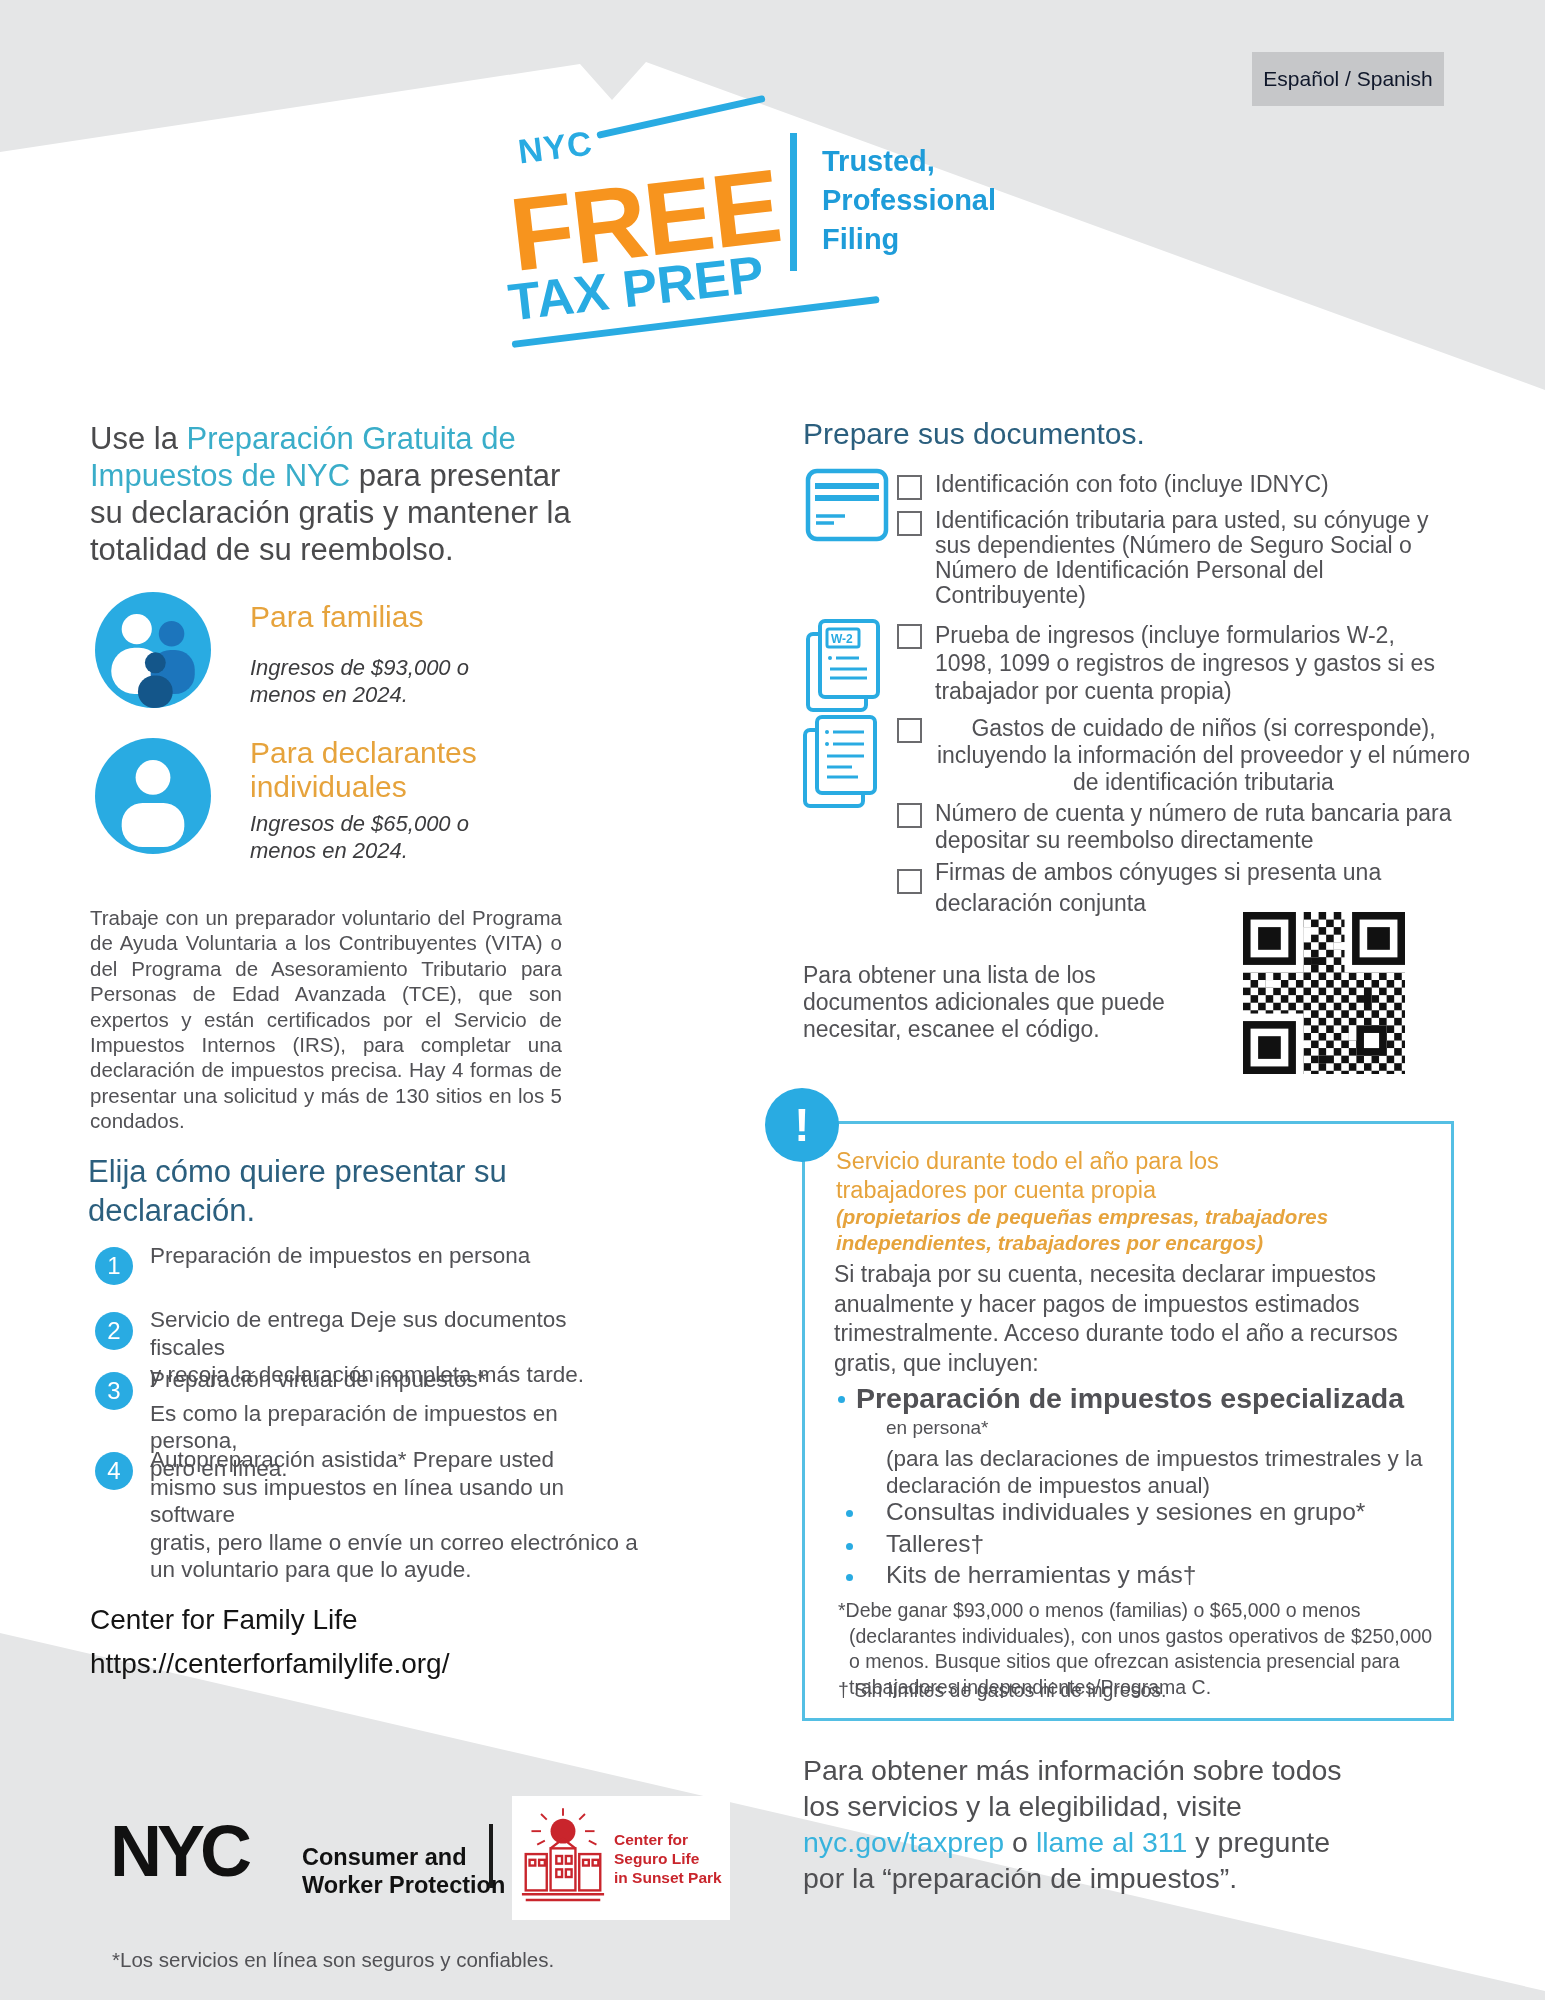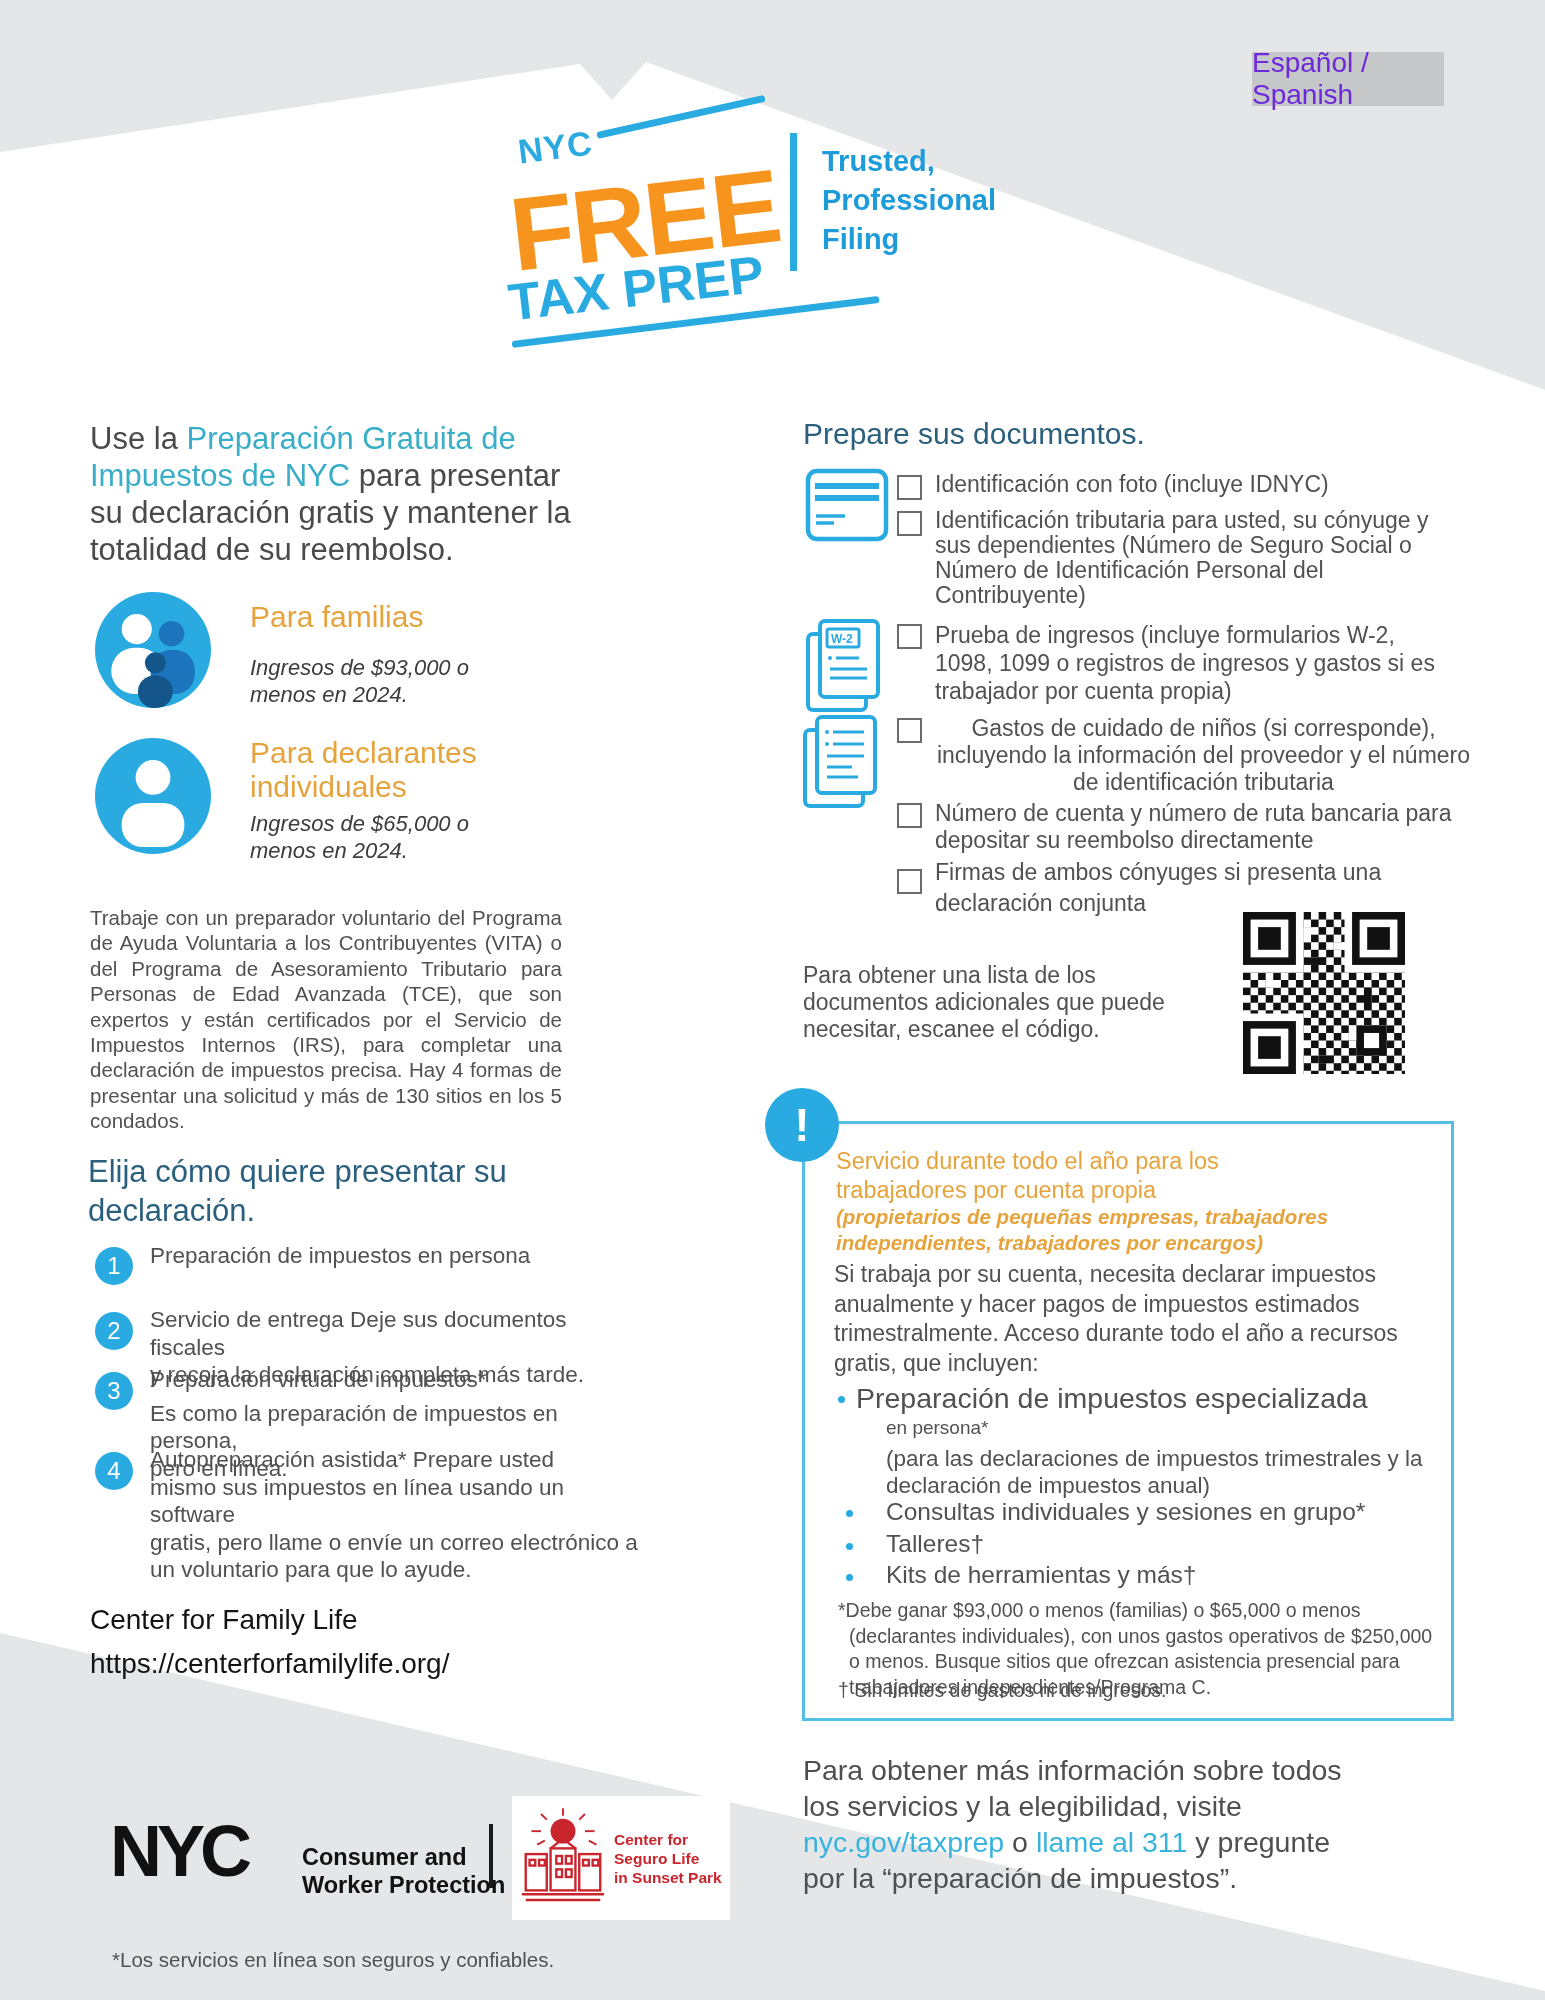--- a/index.html
+++ b/index.html
@@ -12,22 +12,22 @@
   .abs{position:absolute;}
   .bg-top{
     position:absolute;left:0;top:0;width:1545px;height:400px;background:#e5e6e7;
     clip-path:polygon(0 0,1545px 0,1545px 390px,646px 62px,612px 100px,580px 64px,0 152px);
   }
   .bg-bottom{
     position:absolute;left:0;top:1600px;width:1545px;height:400px;background:#e5e6e7;
     clip-path:polygon(0 33px,1545px 391px,1545px 400px,0 400px);
   }
   .lang-badge{
-    left:1252px;top:52px;width:192px;height:54px;background:#c6c7c9;color:#6d28d9;
-    display:flex;align-items:center;justify-content:center;font-size:28px;
+    left:1252px;top:52px;width:192px;height:54px;background:#c6c7c9;color:#0f172a;
+    display:flex;align-items:center;justify-content:center;font-size:21px;
   }
   .logo-line{background:#29abe2;height:7px;border-radius:3px;}
   .logo-nyc{color:#29abe2;font-weight:bold;font-size:34px;transform:rotate(-7deg);letter-spacing:1px;}
   .logo-free{color:#f7941e;font-weight:bold;font-size:104px;letter-spacing:-2px;transform:rotate(-6.5deg);line-height:1;}
   .logo-taxprep{color:#29abe2;font-weight:bold;font-size:52px;letter-spacing:0px;transform:rotate(-6.5deg);line-height:1;}
   .logo-bar{background:#29abe2;width:7px;height:138px;}
   .tagline{color:#1e9cd9;font-weight:bold;font-size:29px;line-height:39px;}
   .intro{font-size:31px;line-height:37px;color:#4a4a4c;width:492px;}
   .intro .hl{color:#3aadc9;}
   .aud-title{color:#e6a33c;font-size:30px;line-height:34px;}
@@ -42,21 +42,21 @@
   .checkbox{width:21px;height:21px;border:2.5px solid #6b6b6e;background:transparent;flex:0 0 auto;margin-top:3px;}
   .doc-text{font-size:23px;line-height:25px;color:#515155;margin-left:13px;}
   .qr-note{font-size:23px;line-height:27px;color:#515155;width:392px;}
   .info-box{border:3px solid #54bfe4;background:#ffffff;}
   .alert-circle{width:74px;height:74px;border-radius:50%;background:#29abe2;color:#fff;
     display:flex;align-items:center;justify-content:center;font-size:46px;font-weight:bold;}
   .yr-title{color:#e6a33c;font-size:23.5px;line-height:28.5px;width:430px;}
   .yr-subtitle{color:#e6a33c;font-size:20.5px;line-height:25.5px;font-style:italic;font-weight:bold;width:520px;}
   .yr-body{color:#515155;font-size:23px;line-height:29.5px;width:600px;}
   .dot{width:7px;height:7px;border-radius:50%;background:#29abe2;}
-  .yr-b1{color:#515155;font-size:28.5px;}
+  .yr-b1{color:#515155;font-size:28.5px;font-weight:bold;}
   .yr-sub{color:#515155;font-size:19px;}
   .yr-note{color:#515155;font-size:22.5px;line-height:27px;width:540px;}
   .yr-li{color:#515155;font-size:24.5px;}
   .yr-foot{color:#515155;font-size:19.5px;line-height:25.5px;width:590px;text-indent:-11px;padding-left:11px;}
   .more-info{font-size:28.5px;line-height:36px;color:#4f4f52;width:565px;}
   .more-info .link{color:#38b3dd;}
   .nyc-logo{font-size:72px;font-weight:900;letter-spacing:-5px;color:#111111;line-height:1;}
   .agency{font-size:23.5px;line-height:28px;font-weight:bold;color:#111111;width:205px;}
   .footer-divider{width:4px;height:64px;background:#1a1a1a;}
   .cfl-box{width:218px;height:124px;background:#ffffff;display:flex;align-items:center;}

